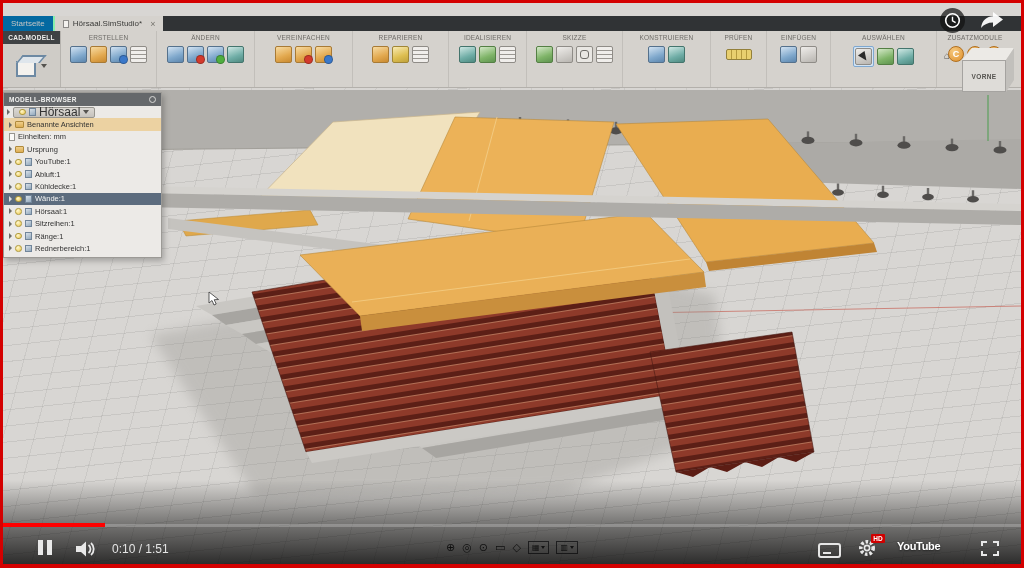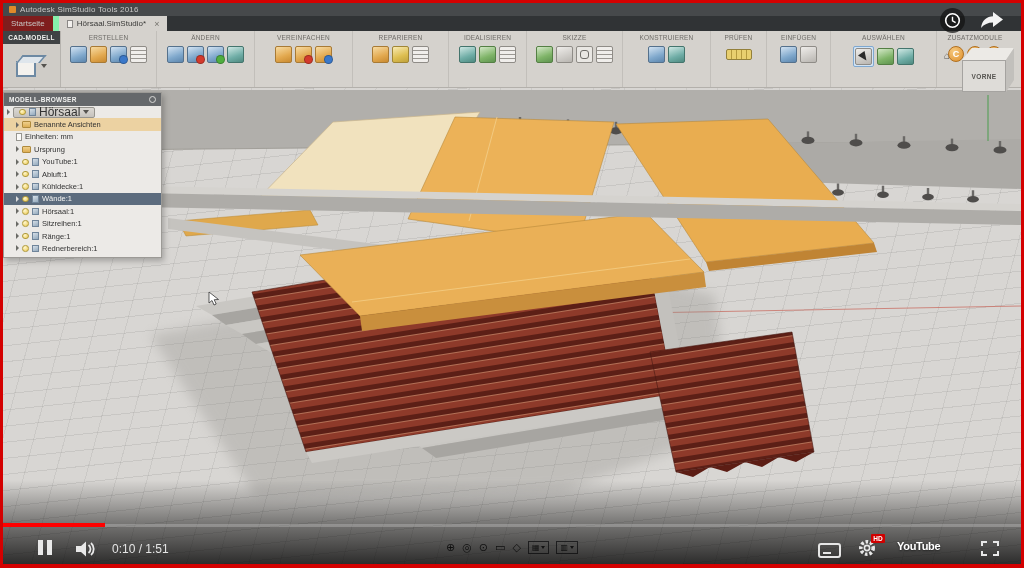--- a/index.html
+++ b/index.html
@@ -7,21 +7,21 @@
   .frame{position:relative;width:1024px;height:568px;background:#d8d6d3;overflow:hidden}
   .abs{position:absolute}
 
   
   .titlebar{left:3px;top:3px;width:1018px;height:13px;background:#46494b;display:flex;align-items:center;gap:4px;padding:0 6px}
   .appdot{width:7px;height:7px;background:#e08a2a;border-radius:1px}
   .apptitle{font-size:8px;color:#c9c9c7;letter-spacing:.2px}
 
   .tabbar{left:3px;top:16px;width:1018px;height:15px;background:#303335;display:flex;align-items:stretch}
   .tab{display:flex;align-items:center;gap:4px;padding:0 8px;font-size:8px;cursor:default}
-  .tab.inactive{background:#7f1d1d;color:#c6c6c4;border-right:6px solid #86efac}
+  .tab.inactive{background:#0369a1;color:#c6c6c4;border-right:2px solid #86efac}
   .tab.active{background:#d5d2cd;color:#3a3a38}
   .docdot{width:6px;height:8px;background:#f3f1ee;border:1px solid #8a8886}
   .closex{color:#77756f;font-size:9px;margin-left:4px}
 
   .ribbon{left:3px;top:31px;width:1018px;height:57px;background:#d5d2cd;border-bottom:1px solid #b3b0ab;display:flex}
   .cadblock{width:58px;flex:0 0 58px;border-right:1px solid #b6b3ae;display:flex;flex-direction:column}
   .cadhdr{height:13px;background:#3f4244;color:#f0f0ee;font-size:6.5px;font-weight:bold;display:flex;align-items:center;justify-content:center;letter-spacing:.3px}
   .cadbody{flex:1;display:flex;align-items:center;justify-content:center;gap:5px;background:#cfccc7}
   .cube3d{width:20px;height:16px;border:2px solid #6d89a3;background:#f4f2ee;position:relative;margin-top:6px}
   .cube3d::before{content:"";position:absolute;left:-2px;top:-8px;width:20px;height:6px;background:#dfe6ec;border:2px solid #6d89a3;border-bottom:none;transform:skewX(-40deg);transform-origin:bottom left}
@@ -53,21 +53,21 @@
     background-image:
       repeating-linear-gradient(105deg, rgba(110,110,108,.13) 0 1px, transparent 1px 30px),
       repeating-linear-gradient(174deg, rgba(110,110,108,.15) 0 1px, transparent 1px 16px);}
   #model-svg{left:3px;top:88px}
 
   
   .browser{left:3px;top:92px;width:159px;height:166px;background:#eceae7;border:1px solid #9c9a96;box-shadow:2px 3px 6px rgba(0,0,0,.25)}
   .bhdr{height:13px;background:#65686b;color:#f2f2f0;font-size:6.5px;font-weight:bold;display:flex;align-items:center;padding:0 5px;gap:4px;letter-spacing:.3px}
   .bhdr .sp{flex:1}
   .hico{width:7px;height:7px;border:1px solid #d8d8d6;border-radius:50%}
-  .trow{display:flex;align-items:center;gap:3px;height:12.4px;padding-left:12px;font-size:7.5px;color:#333;white-space:nowrap}
+  .trow{display:flex;align-items:center;gap:3px;height:12.4px;padding-left:5px;font-size:7.5px;color:#333;white-space:nowrap}
   .trow.root{padding-left:3px}
   .rootpill{display:flex;align-items:center;gap:3px;background:linear-gradient(#dcd9d4,#c5c2bd);border:1px solid #96948e;border-radius:2px;padding:0 5px;height:11px;font-size:12px}
   .trow.hl{background:#ecd2a2}
   .trow.sel{background:#5c6c7e;color:#f4f4f2}
   .tri{width:0;height:0;border-left:3.5px solid #6a6a66;border-top:3px solid transparent;border-bottom:3px solid transparent;flex:0 0 auto}
   .trow.sel .tri{border-left-color:#ddd}
   .bulb{width:6.5px;height:6.5px;border-radius:50%;background:radial-gradient(circle at 35% 30%,#fff8cf,#ecc84e);border:1px solid #b09a3c;flex:0 0 auto}
   .cub{width:7.5px;height:7.5px;background:linear-gradient(150deg,#d7e0e8,#93a9bc);border:1px solid #70859a;flex:0 0 auto}
   .fold{width:9px;height:7px;background:linear-gradient(#f0cf8a,#ddae54);border:1px solid #b08a3c;border-radius:1px;flex:0 0 auto}
   .docic2{width:6px;height:8px;background:#fbfaf8;border:1px solid #97958f;flex:0 0 auto}
@@ -212,24 +212,20 @@
     <polygon points="168,218 392,246 392,257 168,229" fill="#c5c3bf"></polygon>
     <polygon points="300,255 646,213 704,272 360,316" fill="#eab057" stroke="#b98a3a" stroke-width="0.6"></polygon>
     <polygon points="360,316 704,272 706,287 362,331" fill="#c98f3d"></polygon>
     <line x1="352" y1="302" x2="690" y2="259" stroke="#f2c87c" stroke-width="1"></line>
 
     <polygon points="140,186 1021,204 1021,211 140,193" fill="#d5d3cf"></polygon>
     <polygon points="140,193 1021,211 1021,225 140,207" fill="#aeaca8"></polygon>
     <polygon points="140,186 146,187 146,209 140,208" fill="#918f8b"></polygon>
   </svg>
 
-  <div class="abs titlebar">
-    <span class="appdot"></span>
-    <span class="apptitle">Autodesk SimStudio Tools 2016</span>
-  </div>
 
   <div class="abs tabbar">
     <div class="tab inactive">
       <span>Startseite</span>
     </div>
     <div class="tab active">
       <span class="docdot"></span>
       <span>Hörsaal.SimStudio*</span>
       <span class="closex">×</span>
     </div>

